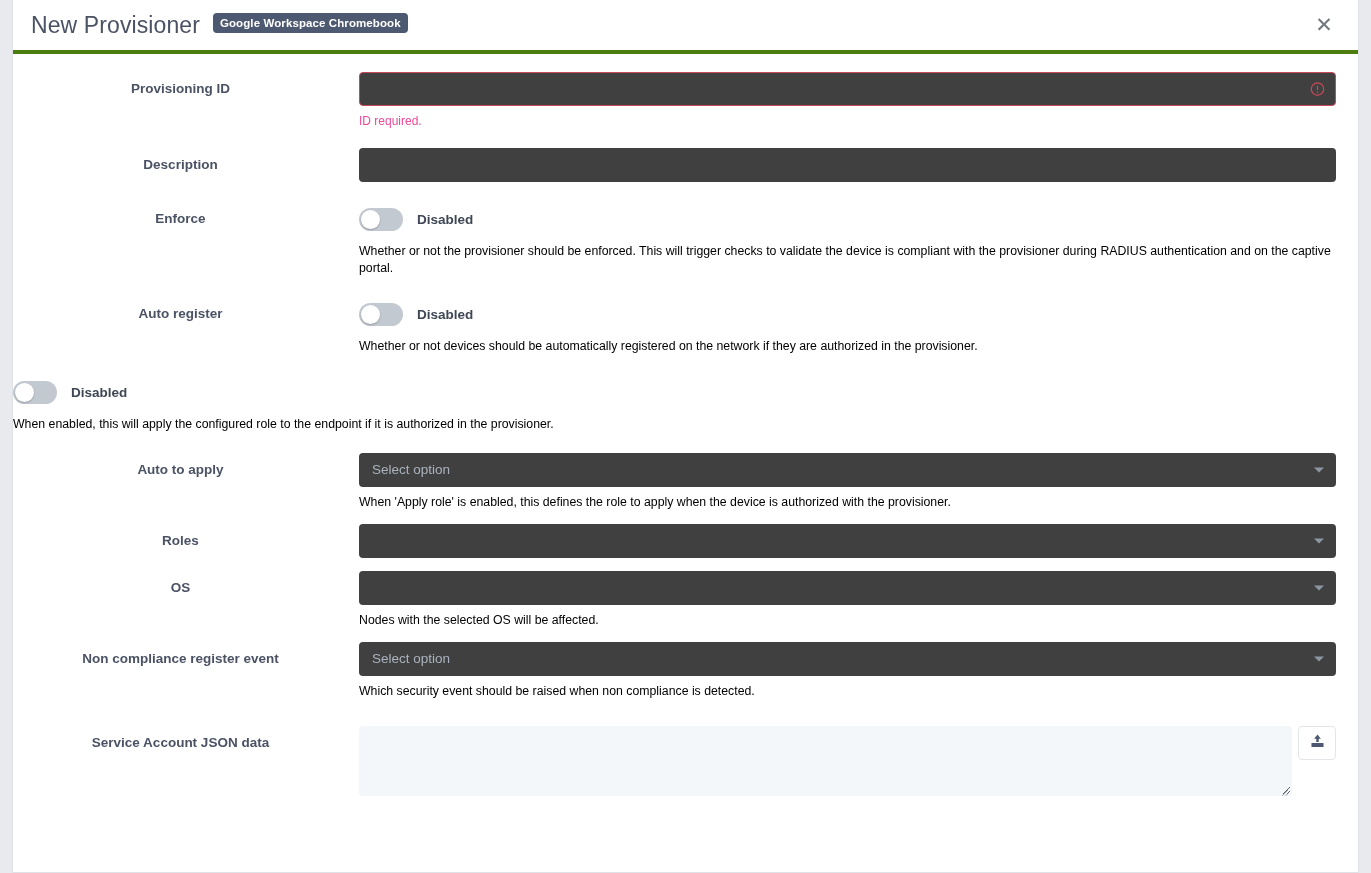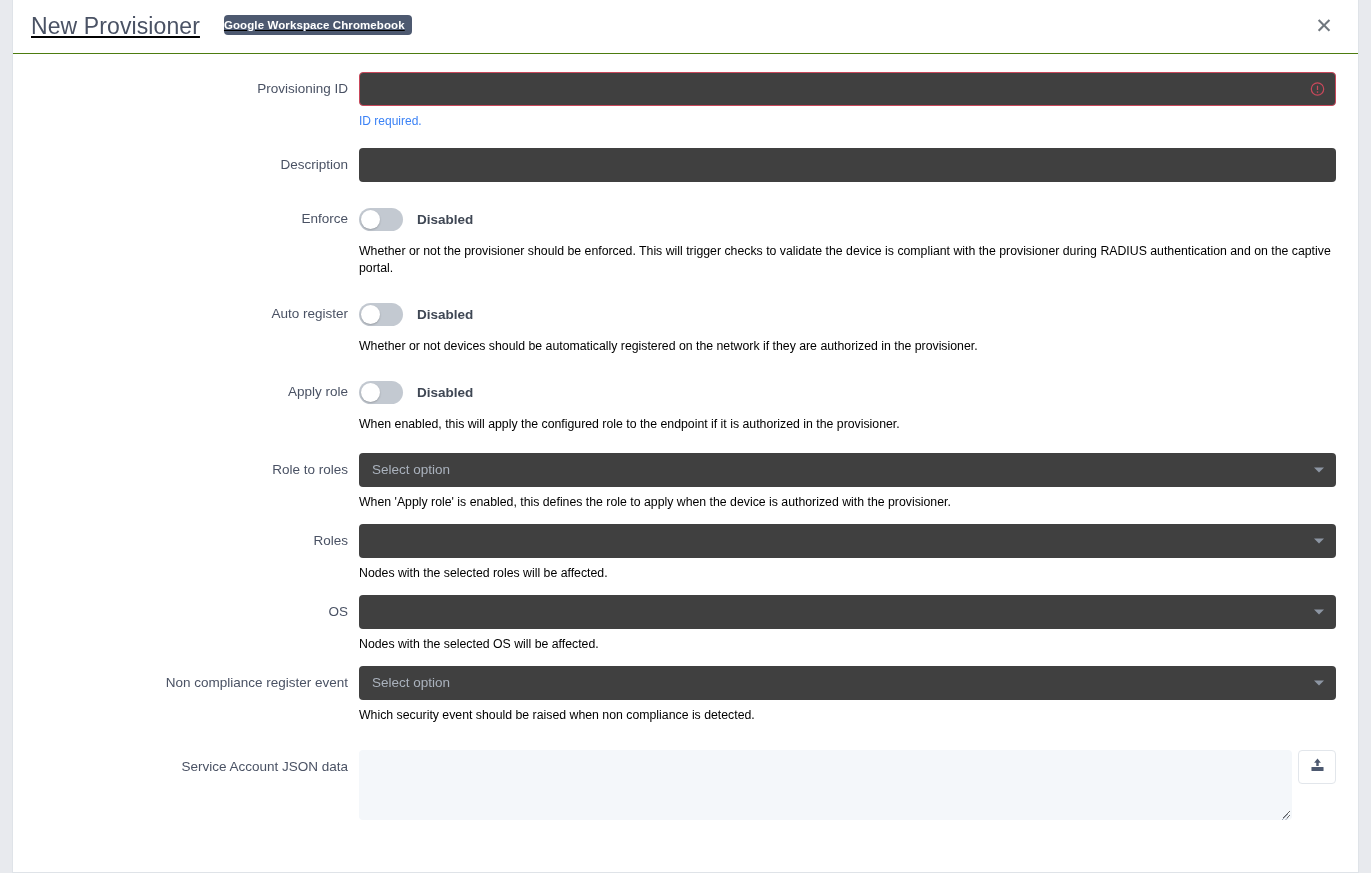--- a/index.html
+++ b/index.html
@@ -20,41 +20,40 @@
     background: #ffffff;
     border: 1px solid #dfe3e8;
     border-top: none;
     overflow: hidden;
   }
 
   
   .modal-header {
     position: relative;
     height: 54px;
-    border-bottom: 1px solid #4d7c0f;
+    border-bottom: 4px solid #4d7c0f;
     display: flex;
     align-items: center;
     padding: 0 16px 0 18px;
-    text-decoration: underline;
   }
   .modal-title {
     font-size: 23px;
     font-weight: 300;
     color: #4a5264;
     letter-spacing: .1px;
     white-space: nowrap;
   }
   .title-badge {
-    margin-left: 24px;
+    margin-left: 13px;
     display: inline-block;
     background: #4d5970;
     color: #ffffff;
     font-size: 11.5px;
     font-weight: bold;
-    padding: 4px 7px 4px 0;
+    padding: 4px 7px 4px 7px;
     border-radius: 4px;
     letter-spacing: .1px;
     white-space: nowrap;
     position: relative;
     top: -2px;
   }
   .close-btn {
     position: absolute;
     right: 22px; top: 50%;
     transform: translateY(-50%);
@@ -75,25 +74,25 @@
     padding-top: 18px;
   }
   .form-row {
     display: flex;
     align-items: flex-start;
     padding: 0 22px 0 0;
   }
   .form-label {
     width: 346px;
     min-width: 346px;
-    text-align: right;
+    text-align: center;
     padding-right: 11px;
     font-size: 13.5px;
     color: #4a5264;
-    font-weight: 400;
+    font-weight: 700;
     line-height: 34px;
   }
   .form-control-wrap { flex: 1; min-width: 0; }
 
   .control {
     width: 100%;
     height: 34px;
     background: #404040;
     border: 1px solid transparent;
     border-radius: 4px;
@@ -113,21 +112,21 @@
   .control-holder { position: relative; }
   .err-icon {
     position: absolute;
     right: 11px; top: 50%;
     transform: translateY(-50%);
     width: 15px; height: 15px;
     color: #c9485b;
   }
   .err-msg {
     font-size: 12px;
-    color: #3b82f6;
+    color: #ec4899;
     margin-top: 8px;
     line-height: 14px;
   }
 
   
   .select-holder { position: relative; }
   .select-holder .caret {
     position: absolute;
     right: 12px; top: 50%;
     transform: translateY(-50%);
@@ -287,55 +286,53 @@
             </div>
           <span class="toggle-text">Disabled</span>
         </div>
         <div class="help">Whether or not devices should be automatically registered on the network if they are authorized in the provisioner.</div>
       </div>
     </div>
 
     <div class="spacer"></div>
 
     <div class="form-row">
-      <div class="form-label">Apply role</div>
       <div class="form-control-wrap">
         <div class="toggle-line">
           <div class="toggle">
               <div class="knob"></div>
             </div>
           <span class="toggle-text">Disabled</span>
         </div>
         <div class="help">When enabled, this will apply the configured role to the endpoint if it is authorized in the provisioner.</div>
       </div>
     </div>
 
     <div class="spacer"></div>
 
     <div class="form-row">
-      <div class="form-label">Role to roles</div>
+      <div class="form-label">Auto to apply</div>
       <div class="form-control-wrap">
         <div class="select-holder">
           <div class="control select-ctl is-placeholder" style="line-height:32px;">Select option</div>
           <span class="caret"></span>
         </div>
         <div class="help">When 'Apply role' is enabled, this defines the role to apply when the device is authorized with the provisioner.</div>
       </div>
     </div>
 
     <div class="spacer-sm"></div>
 
     <div class="form-row">
       <div class="form-label">Roles</div>
       <div class="form-control-wrap">
         <div class="select-holder">
           <div class="control select-ctl is-placeholder" style="line-height:32px;"></div>
           <span class="caret"></span>
         </div>
-        <div class="help">Nodes with the selected roles will be affected.</div>
       </div>
     </div>
 
     <div class="spacer-sm"></div>
 
     <div class="form-row">
       <div class="form-label">OS</div>
       <div class="form-control-wrap">
         <div class="select-holder">
           <div class="control select-ctl is-placeholder" style="line-height:32px;"></div>

